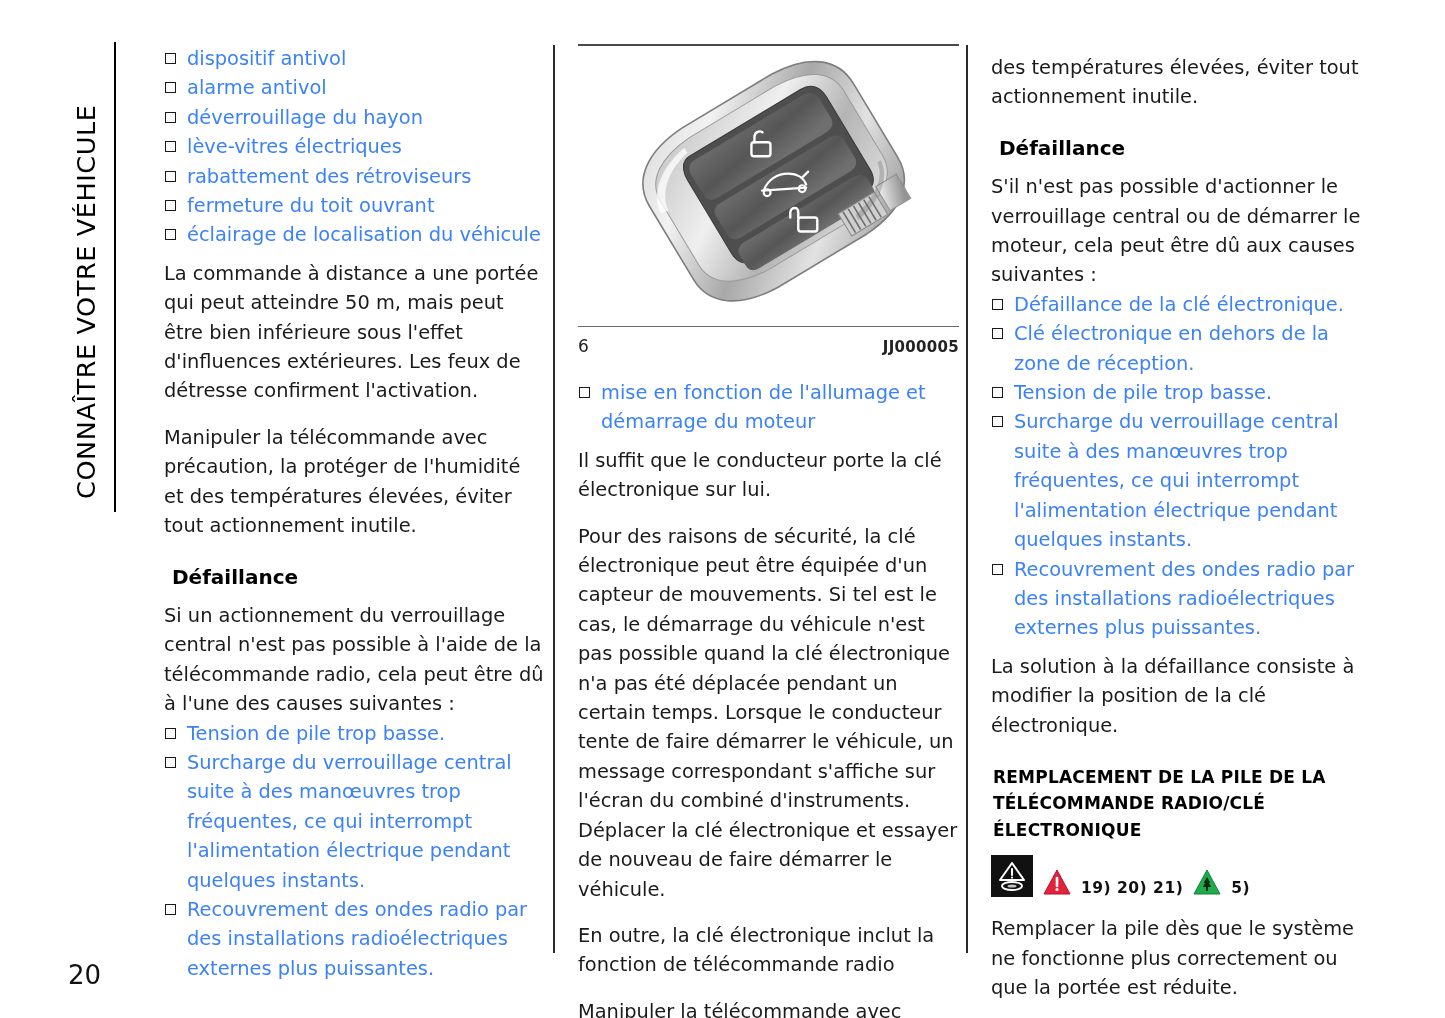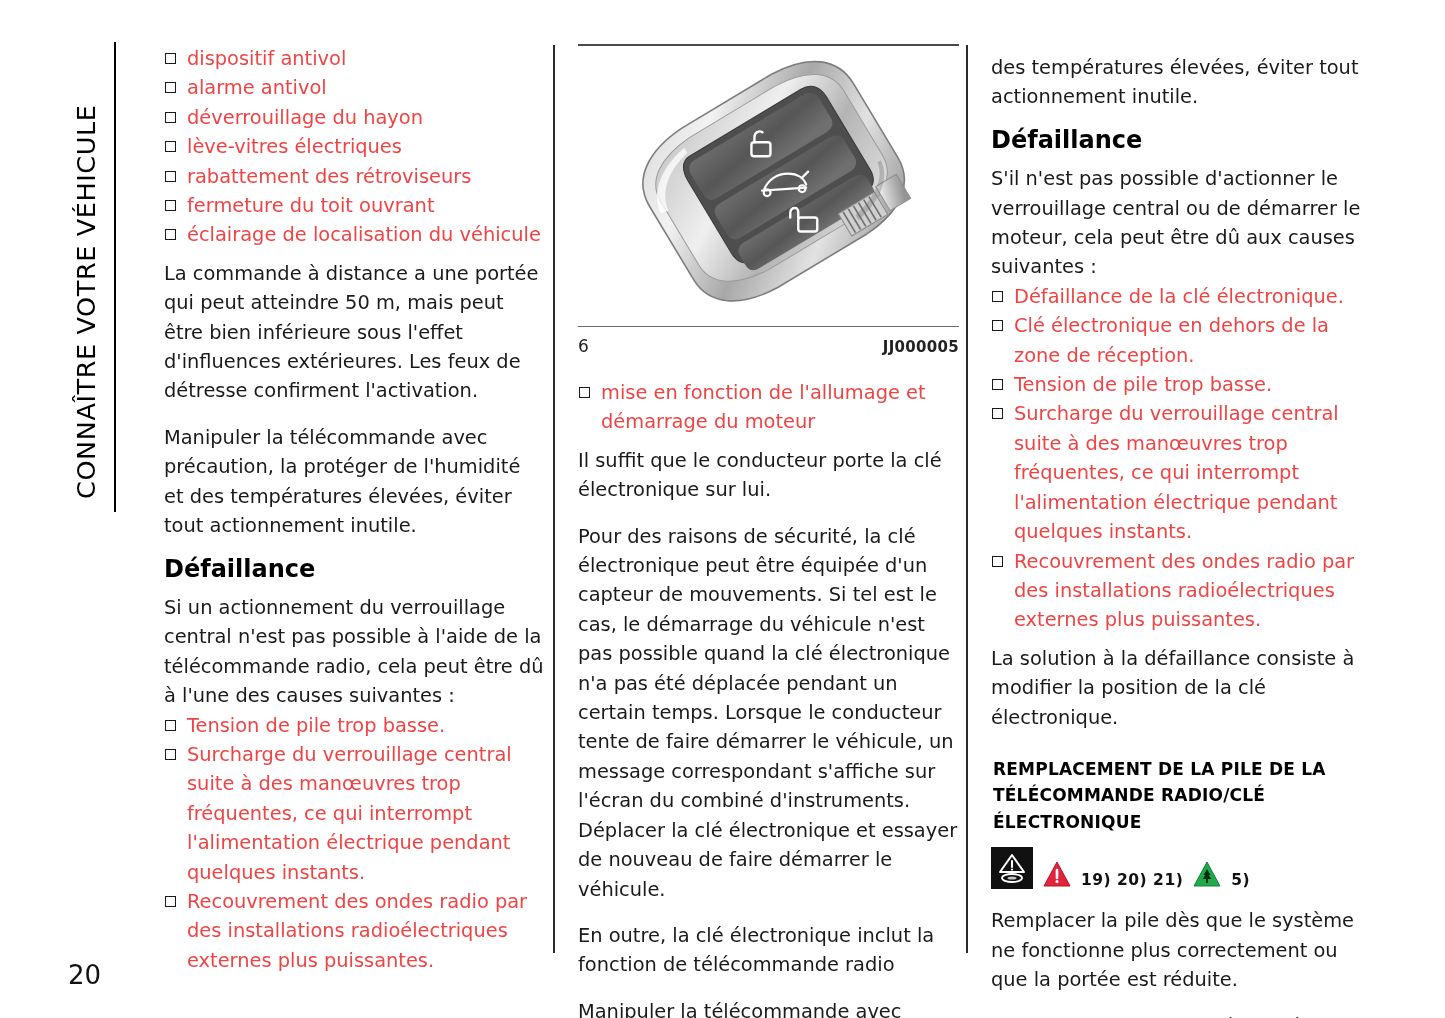--- a/index.html
+++ b/index.html
@@ -83,35 +83,35 @@
   ul.sq {
     list-style: none;
     margin: 0;
     padding: 0;
   }
   ul.sq li {
     position: relative;
     font-size: 19.4px;
     line-height: 29.4px;
     padding-left: 23px;
-    color: #ef4444;
+    color: #3b82f6;
   }
   ul.sq li .bullet {
     position: absolute;
     left: 1px;
     top: 9px;
     width: 9px;
     height: 9px;
     border: 1.7px solid #1a1a1a;
     box-sizing: content-box;
   }
 
   h3.sub {
-    margin: 0;
-    font-size: 24px;
+    margin: 8px;
+    font-size: 20px;
     line-height: 29.4px;
     font-weight: bold;
     color: #000;
   }
   h2.major {
     margin: 2px;
     font-size: 17px;
     line-height: 26.5px;
     font-weight: bold;
     letter-spacing: 0.2px;

